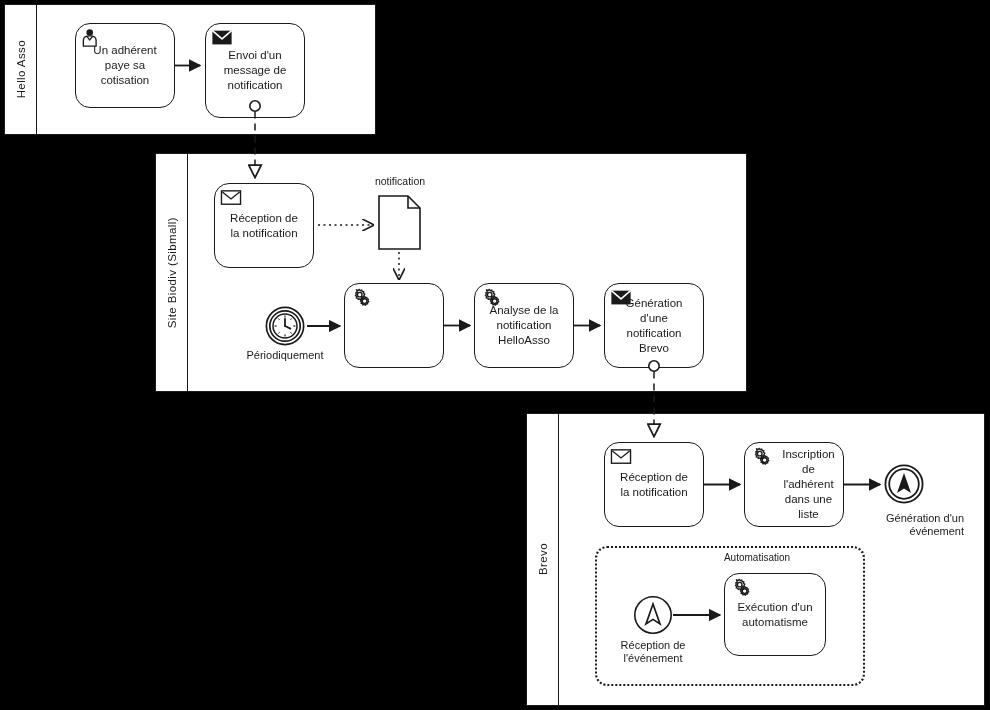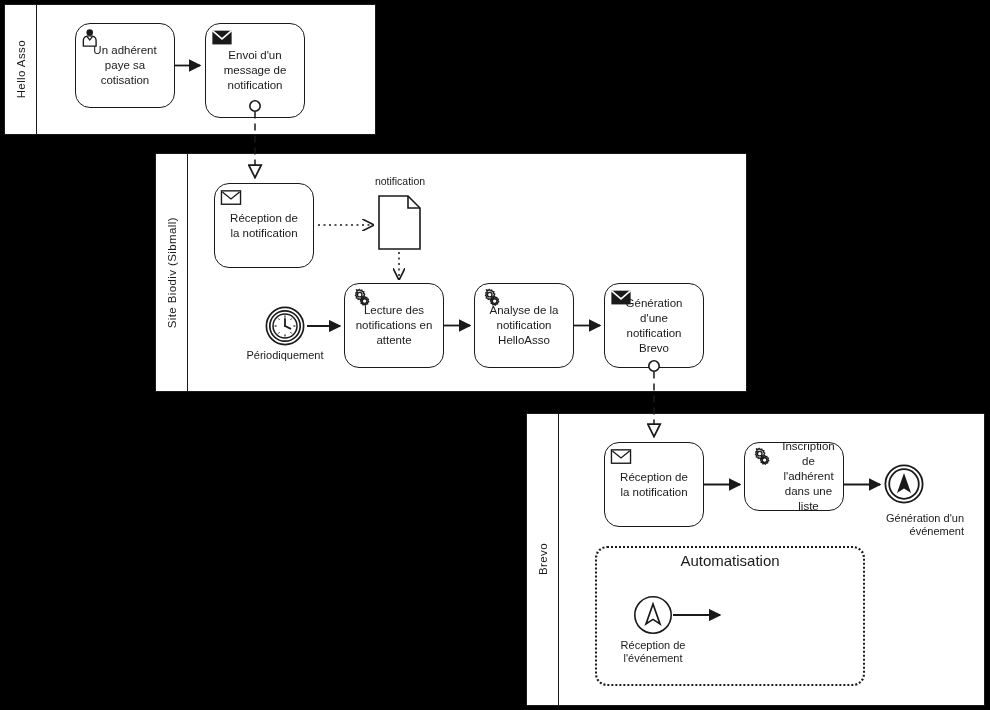--- a/index.html
+++ b/index.html
@@ -111,24 +111,25 @@
   
   .group-box {
     position: absolute;
     border: 2.2px dotted #1a1a1a;
     border-radius: 12px;
     background: transparent;
     box-sizing: border-box;
   }
   .group-title {
     position: absolute;
-    font-size: 15px;
+    font-size: 10px;
     color: #1a1a1a;
     text-align: center;
     white-space: nowrap;
+    margin-left: 27px;
   }
 
   
   svg.wires {
     position: absolute;
     left: 0;
     top: 0;
     width: 990px;
     height: 710px;
     overflow: visible;
@@ -215,23 +216,20 @@
     <svg class="task-icon" viewBox="0 0 24 22">
       <g fill="none" stroke="#1a1a1a" stroke-width="1.5">
         <path d="M7.2 2.2 L8.9 2.7 L10 1.6 L11.3 2.9 L12.8 2.4 L13.4 4 L15 4.1 L14.8 5.8 L16.1 6.7 L15.2 8.1 L15.9 9.5 L14.4 10.2 L14.4 11.8 L12.8 11.7 L11.8 13 L10.5 12 L9 12.5 L8.5 11 L6.9 10.8 L7.2 9.2 L6 8.2 L6.9 6.9 L6.3 5.4 L7.8 4.8 Z"></path>
         <circle cx="10.6" cy="7.3" r="2.5"></circle>
       </g>
       <g fill="none" stroke="#1a1a1a" stroke-width="1.5">
         <path d="M13.2 9.6 L14.7 10.2 L15.9 9.3 L16.9 10.6 L18.4 10.4 L18.7 11.9 L20.1 12.4 L19.6 13.9 L20.5 15.1 L19.2 16 L19.2 17.5 L17.7 17.6 L16.9 18.9 L15.6 18.1 L14.2 18.6 L13.7 17.2 L12.2 16.9 L12.5 15.4 L11.5 14.3 L12.5 13.2 L12.1 11.7 Z"></path>
         <circle cx="16" cy="14.4" r="2.6"></circle>
       </g>
     </svg>
-    <div class="task-label">Lecture des
-notifications en
-attente</div>
   </div>
 
   <div class="task" style="left:474px; top:283px; width:100px; height:85px;">
     <svg class="task-icon" viewBox="0 0 24 22">
       <g fill="none" stroke="#1a1a1a" stroke-width="1.5">
         <path d="M7.2 2.2 L8.9 2.7 L10 1.6 L11.3 2.9 L12.8 2.4 L13.4 4 L15 4.1 L14.8 5.8 L16.1 6.7 L15.2 8.1 L15.9 9.5 L14.4 10.2 L14.4 11.8 L12.8 11.7 L11.8 13 L10.5 12 L9 12.5 L8.5 11 L6.9 10.8 L7.2 9.2 L6 8.2 L6.9 6.9 L6.3 5.4 L7.8 4.8 Z"></path>
         <circle cx="10.6" cy="7.3" r="2.5"></circle>
       </g>
       <g fill="none" stroke="#1a1a1a" stroke-width="1.5">
         <path d="M13.2 9.6 L14.7 10.2 L15.9 9.3 L16.9 10.6 L18.4 10.4 L18.7 11.9 L20.1 12.4 L19.6 13.9 L20.5 15.1 L19.2 16 L19.2 17.5 L17.7 17.6 L16.9 18.9 L15.6 18.1 L14.2 18.6 L13.7 17.2 L12.2 16.9 L12.5 15.4 L11.5 14.3 L12.5 13.2 L12.1 11.7 Z"></path>
@@ -263,21 +261,21 @@
 
   <div class="task" style="left:604px; top:442px; width:100px; height:85px;">
     <svg class="task-icon" viewBox="0 0 24 20">
       <rect x="1.6" y="2.2" width="20.8" height="14.6" fill="#ffffff" stroke="#1a1a1a" stroke-width="1.5"></rect>
       <path d="M2.6 3.4 L12 11 L21.4 3.4" fill="none" stroke="#1a1a1a" stroke-width="1.5"></path>
     </svg>
     <div class="task-label">Réception de
 la notification</div>
   </div>
 
-  <div class="task" style="left:744px; top:442px; width:100px; height:69px;padding-left:29px;">
+  <div class="task" style="left:744px; top:442px; width:100px; height:85px;padding-left:29px;">
     <svg class="task-icon" viewBox="0 0 24 22">
       <g fill="none" stroke="#1a1a1a" stroke-width="1.5">
         <path d="M7.2 2.2 L8.9 2.7 L10 1.6 L11.3 2.9 L12.8 2.4 L13.4 4 L15 4.1 L14.8 5.8 L16.1 6.7 L15.2 8.1 L15.9 9.5 L14.4 10.2 L14.4 11.8 L12.8 11.7 L11.8 13 L10.5 12 L9 12.5 L8.5 11 L6.9 10.8 L7.2 9.2 L6 8.2 L6.9 6.9 L6.3 5.4 L7.8 4.8 Z"></path>
         <circle cx="10.6" cy="7.3" r="2.5"></circle>
       </g>
       <g fill="none" stroke="#1a1a1a" stroke-width="1.5">
         <path d="M13.2 9.6 L14.7 10.2 L15.9 9.3 L16.9 10.6 L18.4 10.4 L18.7 11.9 L20.1 12.4 L19.6 13.9 L20.5 15.1 L19.2 16 L19.2 17.5 L17.7 17.6 L16.9 18.9 L15.6 18.1 L14.2 18.6 L13.7 17.2 L12.2 16.9 L12.5 15.4 L11.5 14.3 L12.5 13.2 L12.1 11.7 Z"></path>
         <circle cx="16" cy="14.4" r="2.6"></circle>
       </g>
     </svg>
@@ -301,20 +299,34 @@
 
   <div class="event" style="left:633px; top:595px; width:40px; height:40px;">
     <svg width="40" height="40" viewBox="0 0 40 40">
       <circle cx="20" cy="20" r="18.2" fill="#ffffff" stroke="#1a1a1a" stroke-width="1.6"></circle>
       <path d="M20 9 L27 29 L20 24.4 L13 29 Z" fill="none" stroke="#1a1a1a" stroke-width="1.7"></path>
     </svg>
   </div>
   <div class="event-label" style="left:593px; top:639px; width:120px;">Réception de
 l'événement</div>
 
+  <div class="task" style="left:724px; top:573px; width:102px; height:83px;">
+    <svg class="task-icon" viewBox="0 0 24 22">
+      <g fill="none" stroke="#1a1a1a" stroke-width="1.5">
+        <path d="M7.2 2.2 L8.9 2.7 L10 1.6 L11.3 2.9 L12.8 2.4 L13.4 4 L15 4.1 L14.8 5.8 L16.1 6.7 L15.2 8.1 L15.9 9.5 L14.4 10.2 L14.4 11.8 L12.8 11.7 L11.8 13 L10.5 12 L9 12.5 L8.5 11 L6.9 10.8 L7.2 9.2 L6 8.2 L6.9 6.9 L6.3 5.4 L7.8 4.8 Z"></path>
+        <circle cx="10.6" cy="7.3" r="2.5"></circle>
+      </g>
+      <g fill="none" stroke="#1a1a1a" stroke-width="1.5">
+        <path d="M13.2 9.6 L14.7 10.2 L15.9 9.3 L16.9 10.6 L18.4 10.4 L18.7 11.9 L20.1 12.4 L19.6 13.9 L20.5 15.1 L19.2 16 L19.2 17.5 L17.7 17.6 L16.9 18.9 L15.6 18.1 L14.2 18.6 L13.7 17.2 L12.2 16.9 L12.5 15.4 L11.5 14.3 L12.5 13.2 L12.1 11.7 Z"></path>
+        <circle cx="16" cy="14.4" r="2.6"></circle>
+      </g>
+    </svg>
+    <div class="task-label">Exécution d'un
+automatisme</div>
+  </div>
 
   <svg class="wires">
     <defs>
       <marker id="arrow-solid" viewBox="0 0 10 10" refX="9" refY="5" markerWidth="7" markerHeight="7" orient="auto-start-reverse">
         <path d="M0 0 L10 5 L0 10 Z" fill="#1a1a1a"></path>
       </marker>
       <marker id="arrow-open" viewBox="0 0 12 12" refX="10.5" refY="6" markerWidth="10" markerHeight="10" orient="auto-start-reverse">
         <path d="M1 1 L11 6 L1 11 Z" fill="#ffffff" stroke="#1a1a1a" stroke-width="1.4"></path>
       </marker>
       <marker id="arrow-thin" viewBox="0 0 10 10" refX="9" refY="5" markerWidth="8" markerHeight="8" orient="auto-start-reverse">

